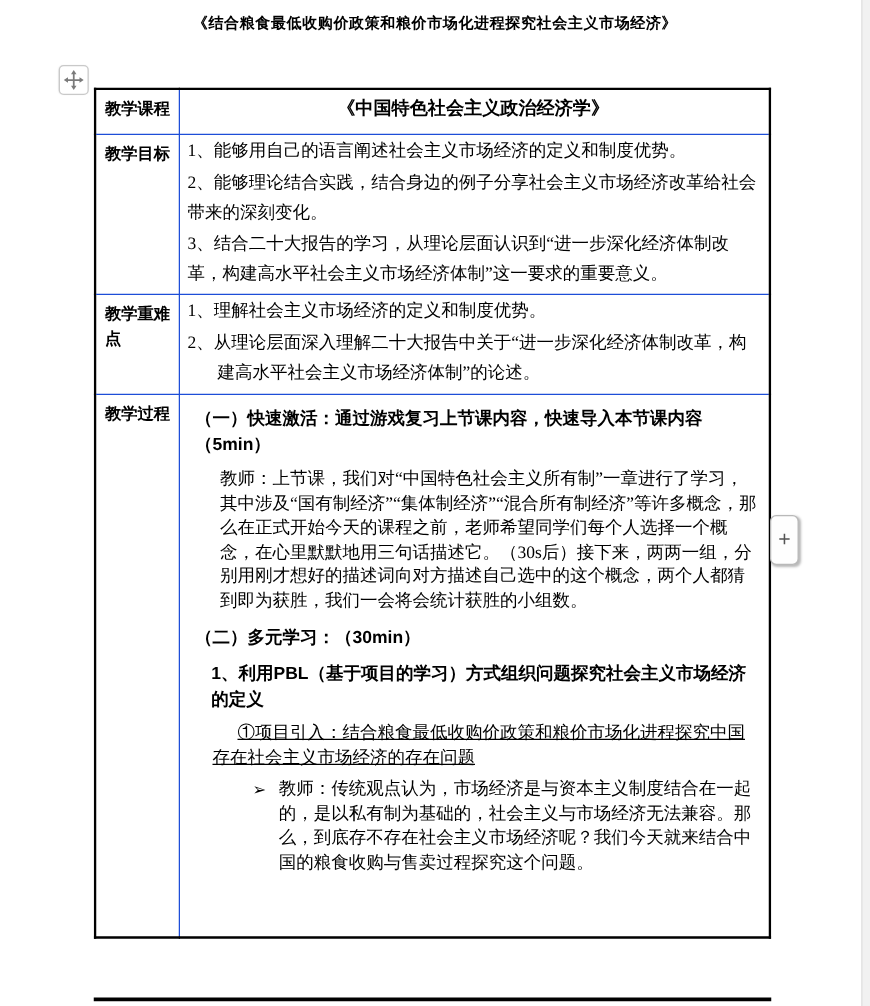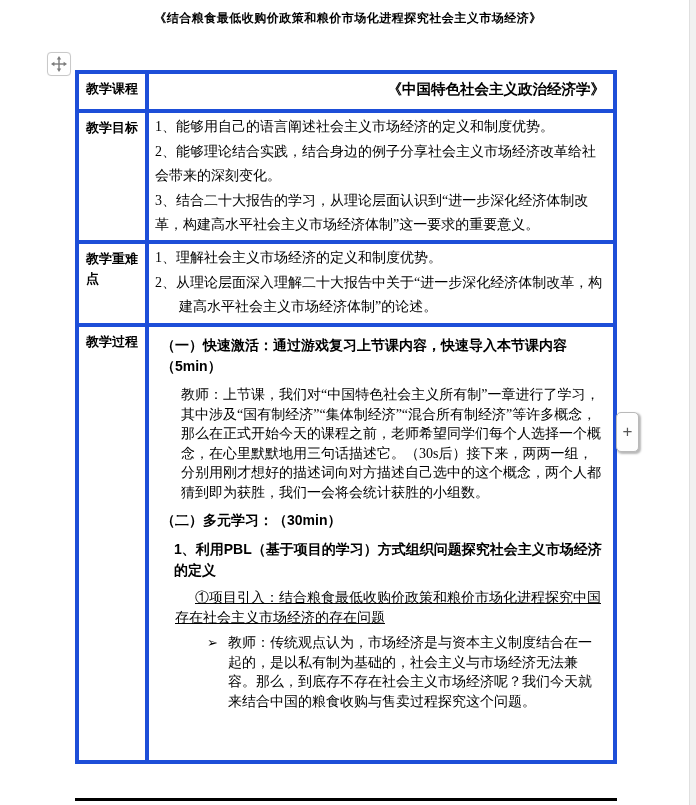--- a/index.html
+++ b/index.html
@@ -21,35 +21,35 @@
     background:#fff;border:1px solid #c9c9c9;border-radius:4px;
     display:flex;align-items:center;justify-content:center;
     padding:0;cursor:move;box-shadow:0 0 1px rgba(0,0,0,.08);
   }
   
   .table-box{
     position:absolute;left:75px;top:70px;width:542px;height:728px;
     overflow:hidden;border-bottom:3px solid #000;
   }
   table{border-collapse:collapse;width:542px;table-layout:fixed;border:2px solid #000;}
-  td{border:4px solid #1d4ed8;vertical-align:top;margin-top:32px;}
+  td{border:1px solid #1d4ed8;vertical-align:top;margin-top:32px;}
   .label-cell{
     width:57px;font-weight:bold;font-size:13px;line-height:20px;
     font-family:"Liberation Sans","DejaVu Sans",sans-serif;
     padding:5px 2px 2px 7px;cursor:text;
   }
   .content-cell{font-size:14px;line-height:24px;padding:1px 8px 2px 6px;cursor:text;}
   tr.r1 .label-cell{height:28px;}
   tr.r2 .label-cell{height:46px;}
   tr.r3 .label-cell{height:46px;}
   tr.r4 .label-cell{height:112px;}
   tr.r5 .label-cell{height:72px;}
   tr.r6 .content-cell{height:430px;}
   tr.r1 .content-cell{
-    text-align:right;font-weight:bold;line-height:28px;
+    text-align:center;font-weight:bold;line-height:28px;
     font-family:"Liberation Sans","DejaVu Sans",sans-serif;font-size:14.5px;
   }
   .list-item{margin:1px 0;}
   .list-item.hang{padding-left:24px;text-indent:-24px;}
   
   .blk{line-height:19.5px;margin:5px 0;}
   .blk.heading{
     font-weight:bold;font-family:"Liberation Sans","DejaVu Sans",sans-serif;
     padding-left:6px;margin:7px 0 8px;line-height:21px;
   }

